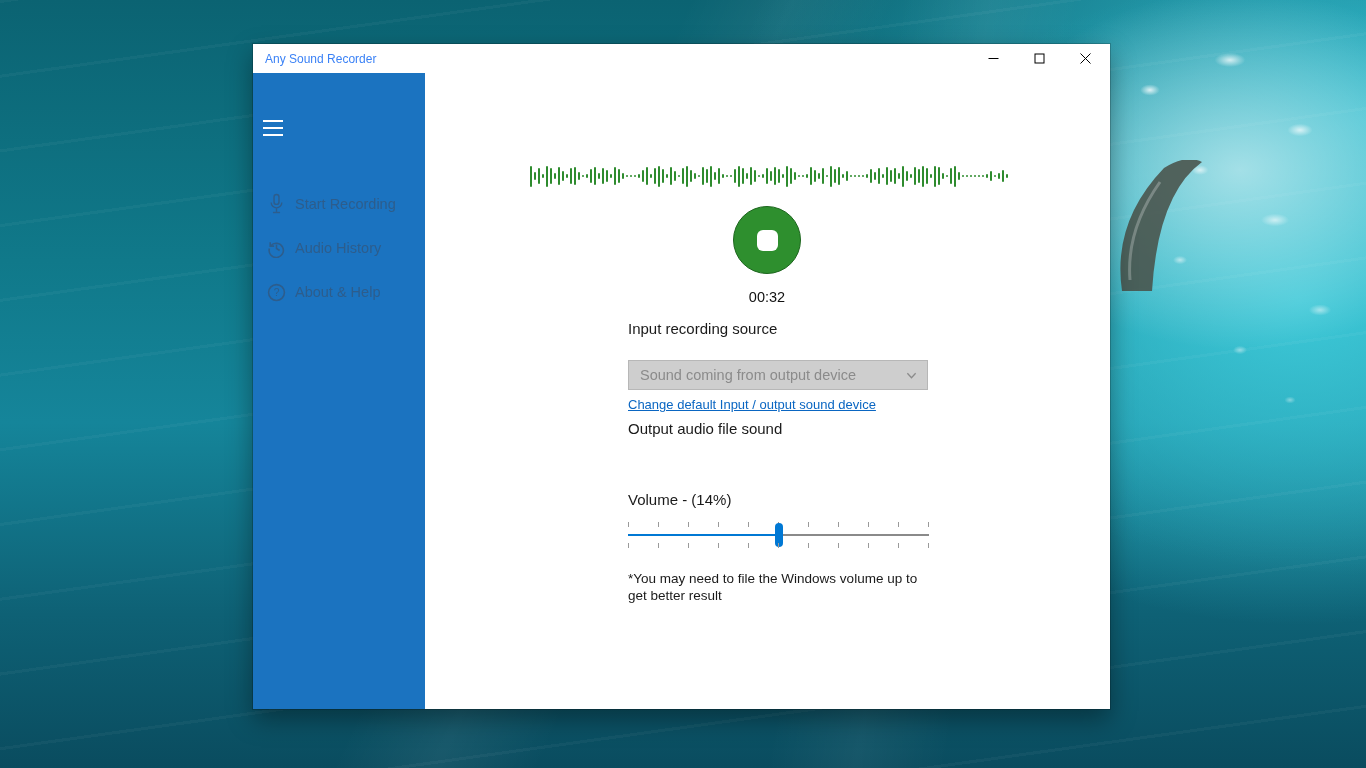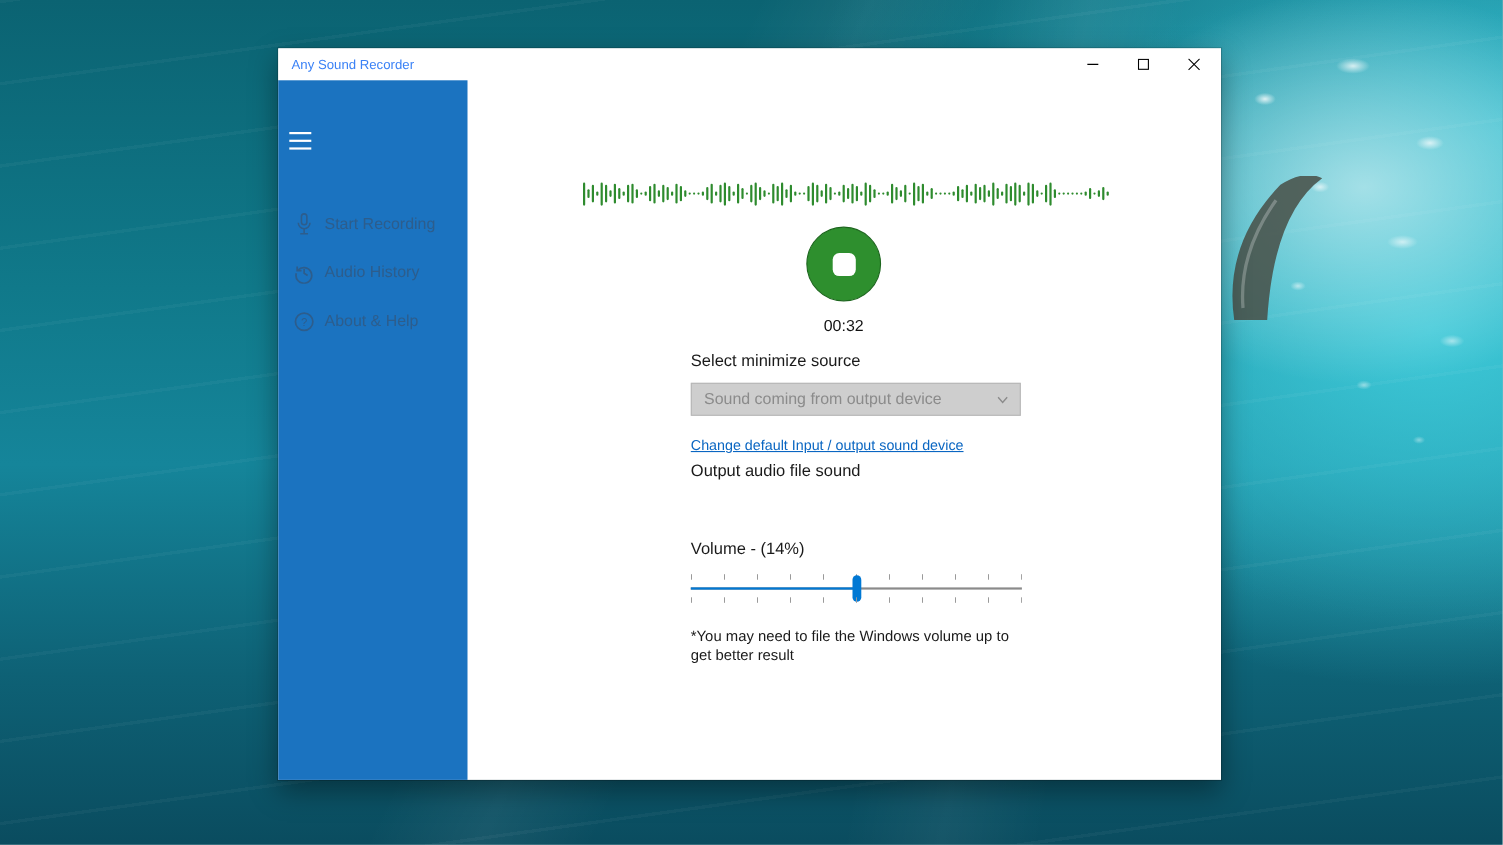--- a/index.html
+++ b/index.html
@@ -262,22 +262,22 @@
       <i style="height: 6.3px; background: rgb(46, 139, 46);"></i>
       <i style="height: 12.6px; background: rgb(46, 139, 46);"></i>
       <i style="height: 4.2px; background: rgb(46, 139, 46);"></i>
     </div>
 
   <button class="stop-button">
     <span class="stop-square"></span>
   </button>
   <div class="timer">00:32</div>
 
-  <div class="field-label" style="top:276px;">Select minimize source</div>
-  <div class="dropdown" style="top:304px;justify-content:flex-end;">
+  <div class="field-label" style="top:276px;">Input recording source</div>
+  <div class="dropdown" style="top:316px;justify-content:flex-end;">
     <span class="dd-text">Sound coming from output device</span>
     <svg class="dd-chevron" viewBox="0 0 12 12">
       <path d="M1.5 3.5 L6 8.5 L10.5 3.5" fill="none" stroke="#8b8b8b" stroke-width="1.4"></path>
     </svg>
   </div>
 
   <a class="link" style="top:353px;">Change default Input / output sound device</a>
 
   <div class="field-label" style="top:376px;">Output audio file sound</div>
 

